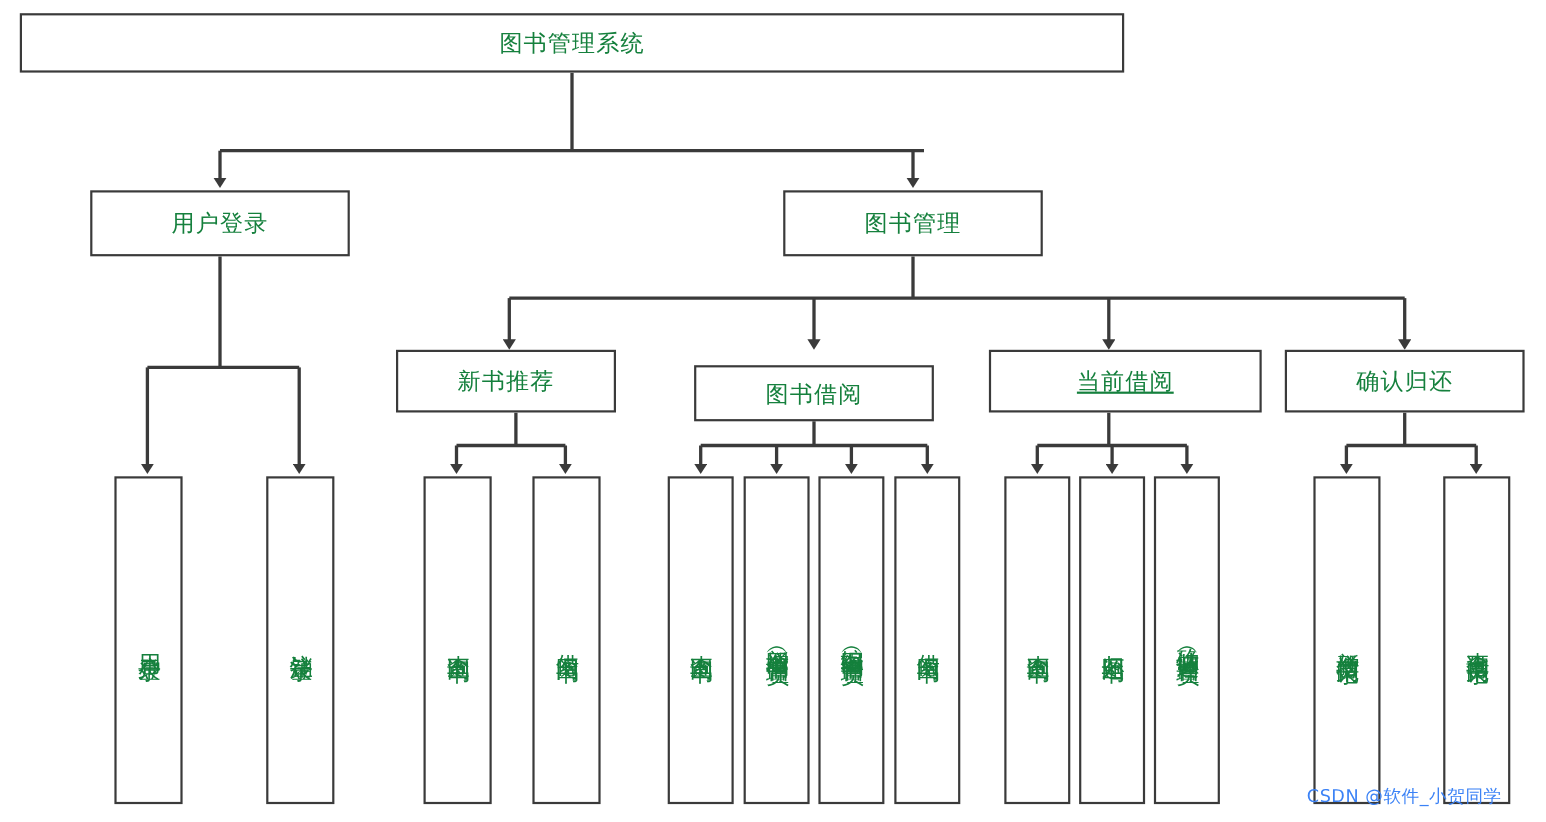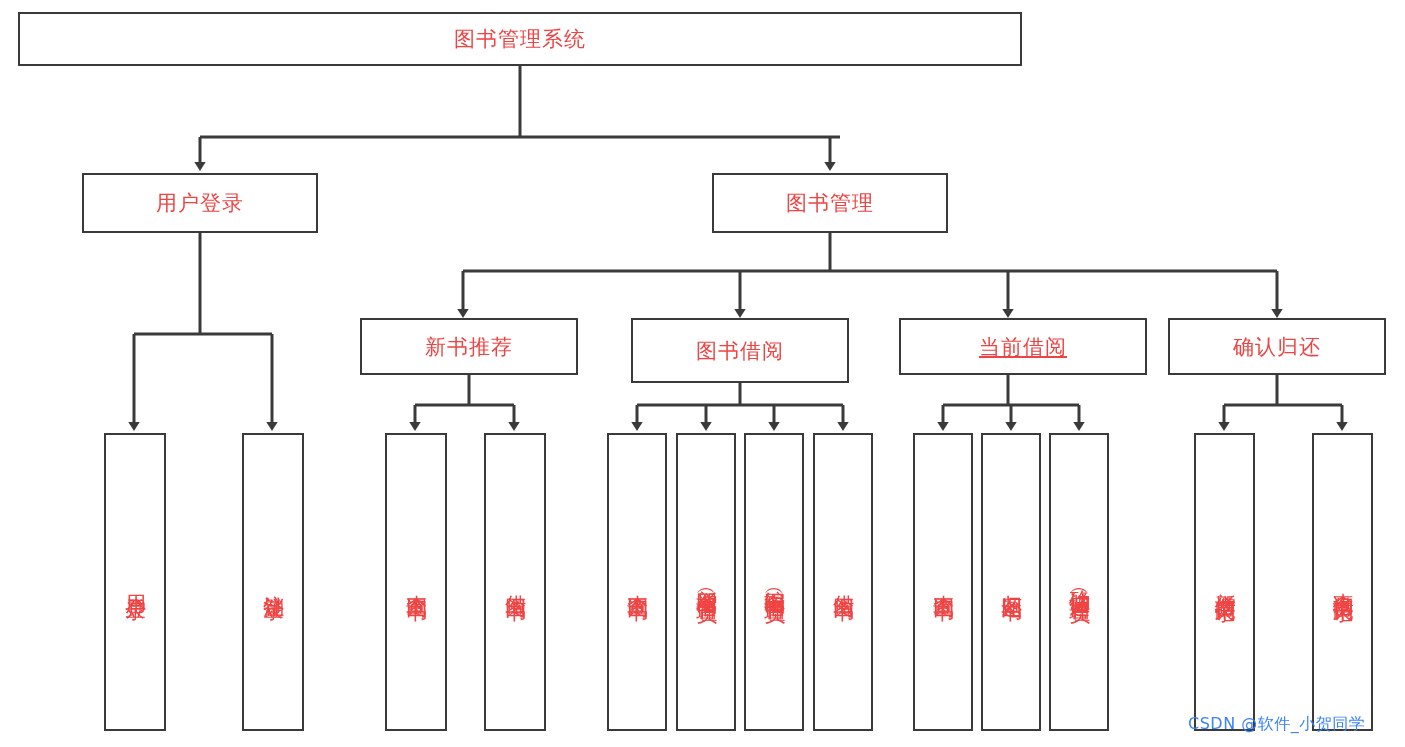--- a/index.html
+++ b/index.html
@@ -27,21 +27,21 @@
     pointer-events: none;
   }
   .node {
     position: absolute;
     box-sizing: border-box;
     border: 2.5px solid #3a3a3a;
     background: #ffffff;
     display: flex;
     align-items: center;
     justify-content: center;
-    color: #ef4444;
+    color: #15803d;
   }
   .node.horiz {
     font-size: 21px;
     letter-spacing: 1px;
     white-space: nowrap;
   }
   .node.vert {
     writing-mode: vertical-rl;
     text-orientation: upright;
     font-size: 21px;
@@ -125,24 +125,24 @@
     <span>图书管理系统</span>
   </div>
 
   <div class="node horiz" style="left:82px; top:173px; width:236px; height:60px;">
     <span>用户登录</span>
   </div>
   <div class="node horiz" style="left:712px; top:173px; width:236px; height:60px;justify-content:center;">
     <span>图书管理</span>
   </div>
 
-  <div class="node horiz" style="left:360px; top:318px; width:218px; height:57px;">
+  <div class="node horiz" style="left:360px; top:318px; width:200px; height:57px;">
     <span>新书推荐</span>
   </div>
-  <div class="node horiz" style="left:631px; top:318px; width:218px; height:65px;">
+  <div class="node horiz" style="left:631px; top:332px; width:218px; height:51px;">
     <span>图书借阅</span>
   </div>
   <div class="node horiz" style="left:899px; top:318px; width:248px; height:57px;text-decoration:underline;">
     <span>当前借阅</span>
   </div>
   <div class="node horiz" style="left:1168px; top:318px; width:218px; height:57px;">
     <span>确认归还</span>
   </div>
 
   <div class="node vert" style="left:104px; top:433px; width:62px; height:298px;">

